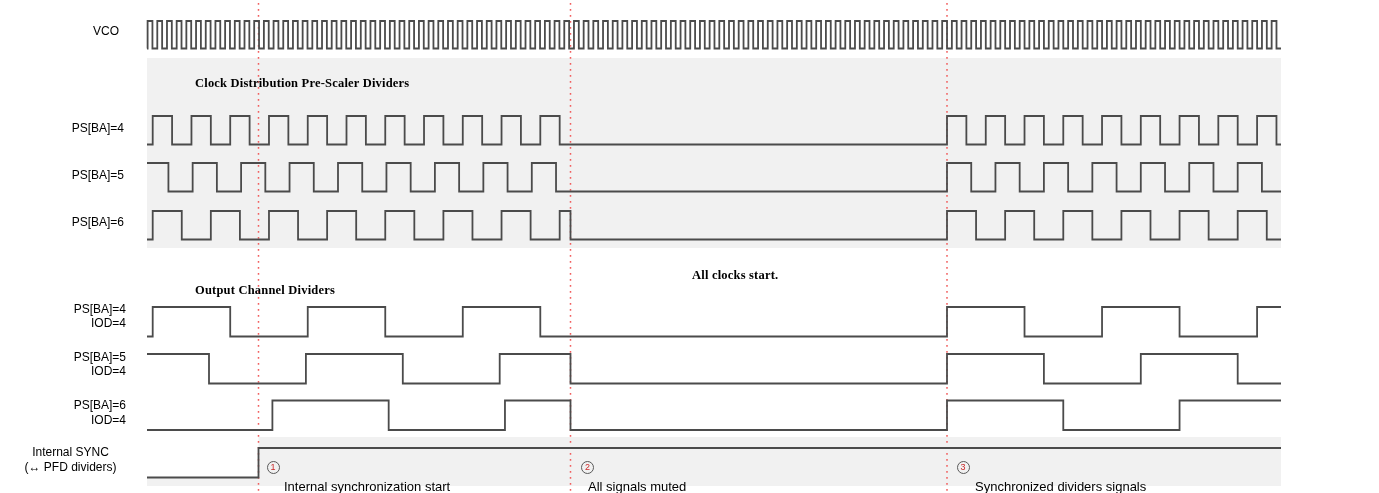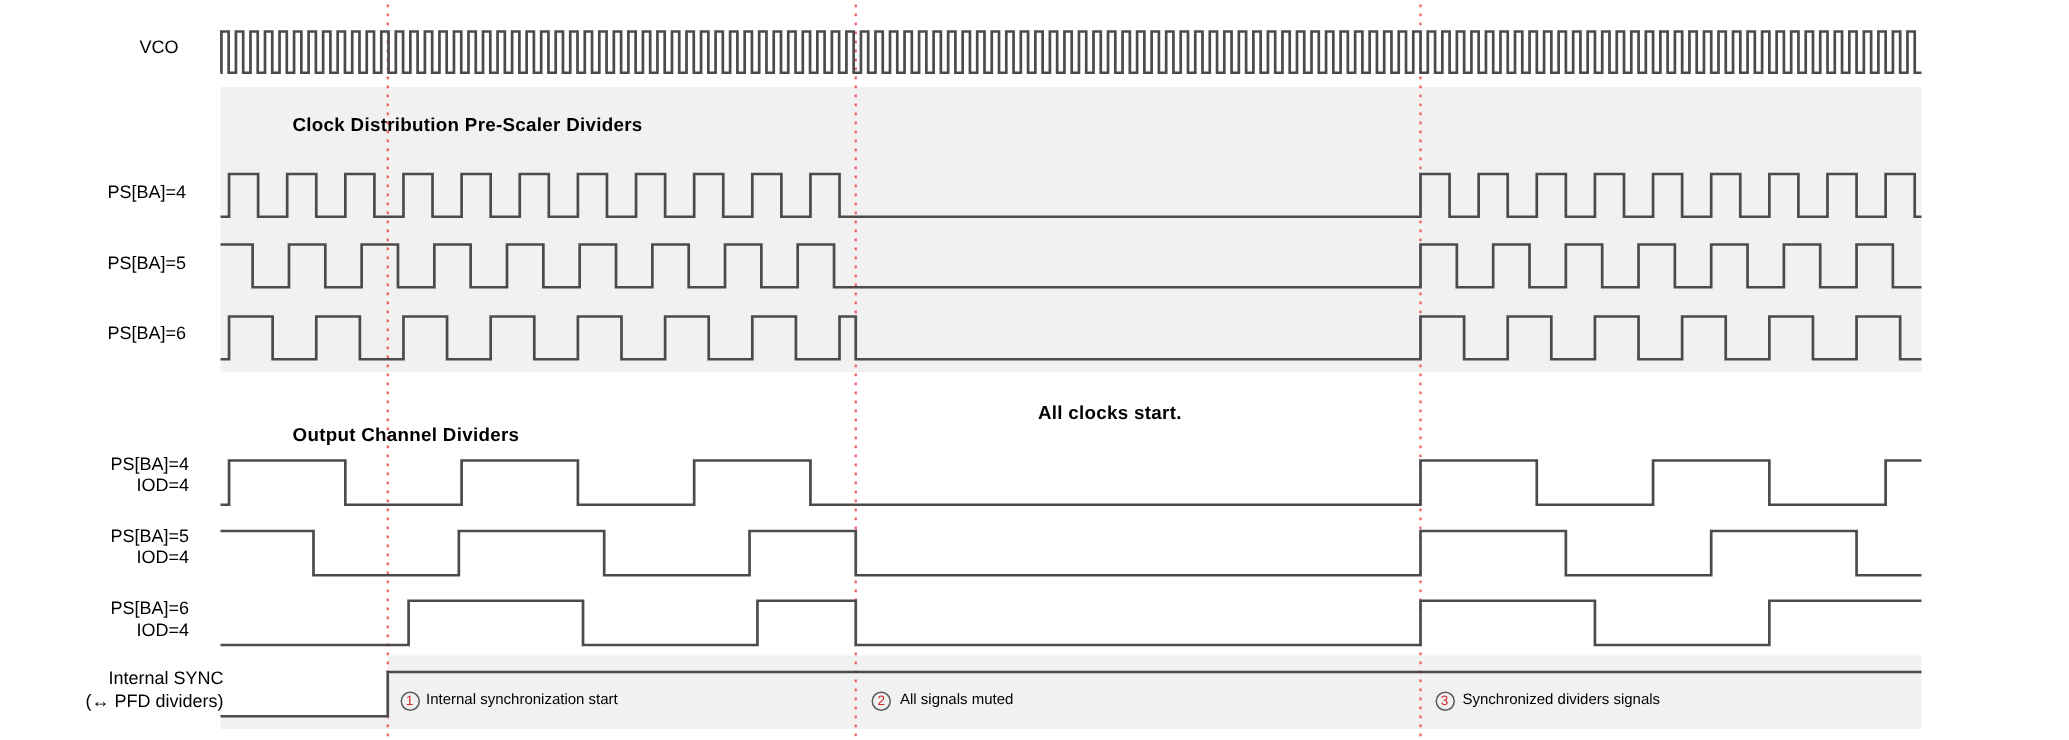--- a/index.html
+++ b/index.html
@@ -17,20 +17,21 @@
     background:#f1f1f1;
   }
   .band.one{top:58px;height:190px;}
   .band.two{top:437px;height:49px;}
   .overlay{position:absolute;left:0;top:0;}
   .title{
     position:absolute;
     font-size:12.5px;font-weight:bold;
     letter-spacing:0.2px;
     white-space:nowrap;
+    font-family:Liberation Serif, serif;
   }
   .t-prescaler{left:195px;top:76px;}
   .t-output{left:195px;top:283px;}
   .t-muted{left:692px;top:268px;}
   .sig-label{
     position:absolute;
     width:131px;
     text-align:right;
     font-size:12px;line-height:14.5px;
     white-space:nowrap;
@@ -39,22 +40,23 @@
     position:absolute;
     width:13px;height:13px;
     border-radius:50%;
     box-sizing:border-box;
     border:1.3px solid #5a5a5a;
     display:flex;align-items:center;justify-content:center;
     font-size:9px;line-height:9px;
   }
   .anno-text{
     position:absolute;
-    font-size:10px;line-height:14px;
+    font-size:13px;line-height:14px;
     white-space:nowrap;
+    margin-top:20px;
   }
 </style>
 </head>
 <body>
 
 <div class="stage">
   <div class="band one"></div>
   <div class="band two"></div>
 
   <svg class="overlay" width="1379" height="493" viewBox="0 0 1379 493" id="wave-svg">
@@ -94,26 +96,26 @@
         <div>IOD=4</div>
       </div>
       <div class="sig-label" style="left: -5px; top: 349.5px;">
         <div>PS[BA]=5</div>
         <div>IOD=4</div>
       </div>
       <div class="sig-label" style="left: -5px; top: 398px;">
         <div>PS[BA]=6</div>
         <div>IOD=4</div>
       </div>
-      <div class="sig-label" style="left: 18px; top: 445px;">
+      <div class="sig-label" style="left: 5px; top: 445px; text-align: center;">
         <div>Internal SYNC</div>
         <div>(↔ PFD dividers)</div>
       </div>
     </div>
   <div id="annos">
       <div class="anno-circle" style="left: 266.5px; top: 460.5px; border-color: rgb(90, 90, 90); color: rgb(204, 42, 42);">1</div>
       <div class="anno-text" style="left: 284px; top: 460px;">Internal synchronization start</div>
       <div class="anno-circle" style="left: 581px; top: 460.5px; border-color: rgb(90, 90, 90); color: rgb(204, 42, 42);">2</div>
-      <div class="anno-text" style="left: 600px; top: 460px; text-align: center;">All signals muted</div>
+      <div class="anno-text" style="left: 588px; top: 460px; text-align: center;">All signals muted</div>
       <div class="anno-circle" style="left: 956.5px; top: 460.5px; border-color: rgb(90, 90, 90); color: rgb(204, 42, 42);">3</div>
       <div class="anno-text" style="left: 975px; top: 460px;">Synchronized dividers signals</div>
     </div>
 </div>
 
 </body></html>

